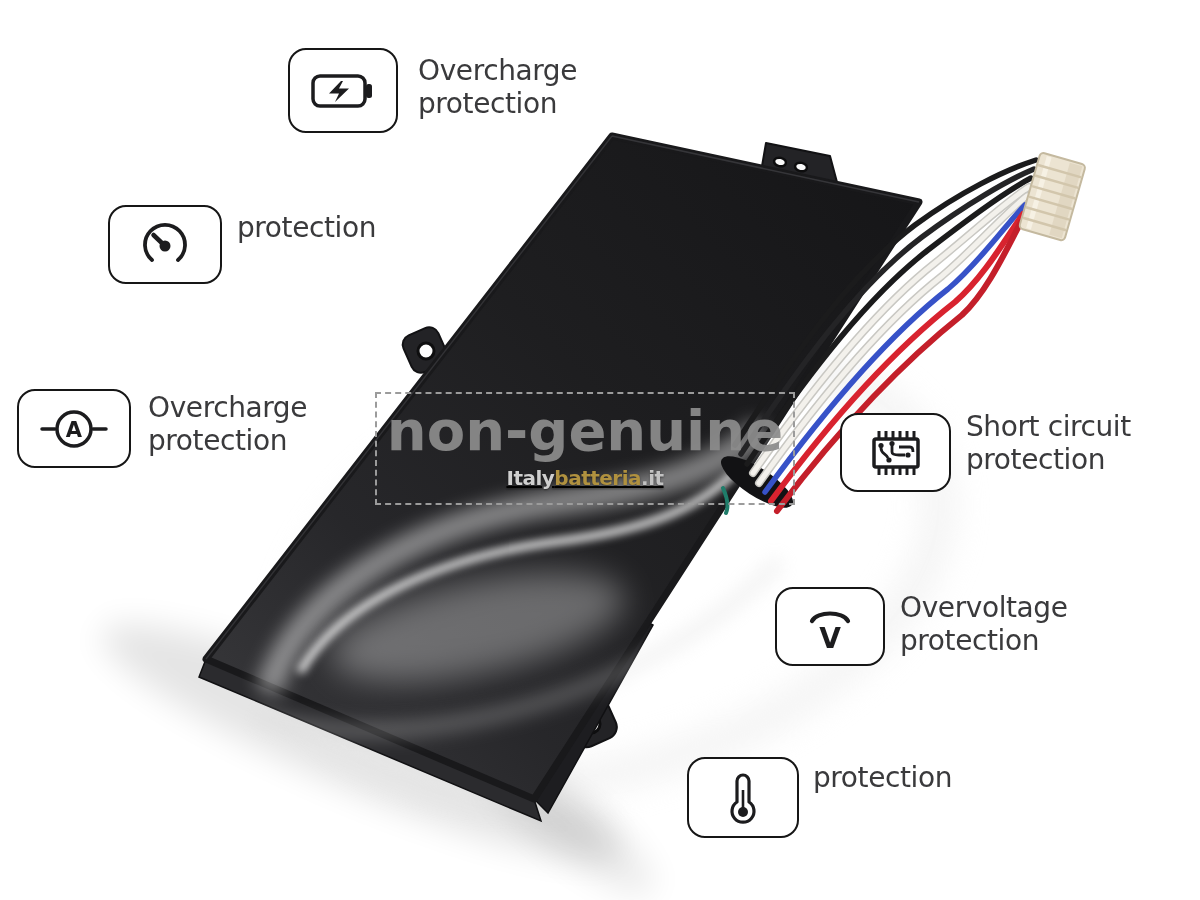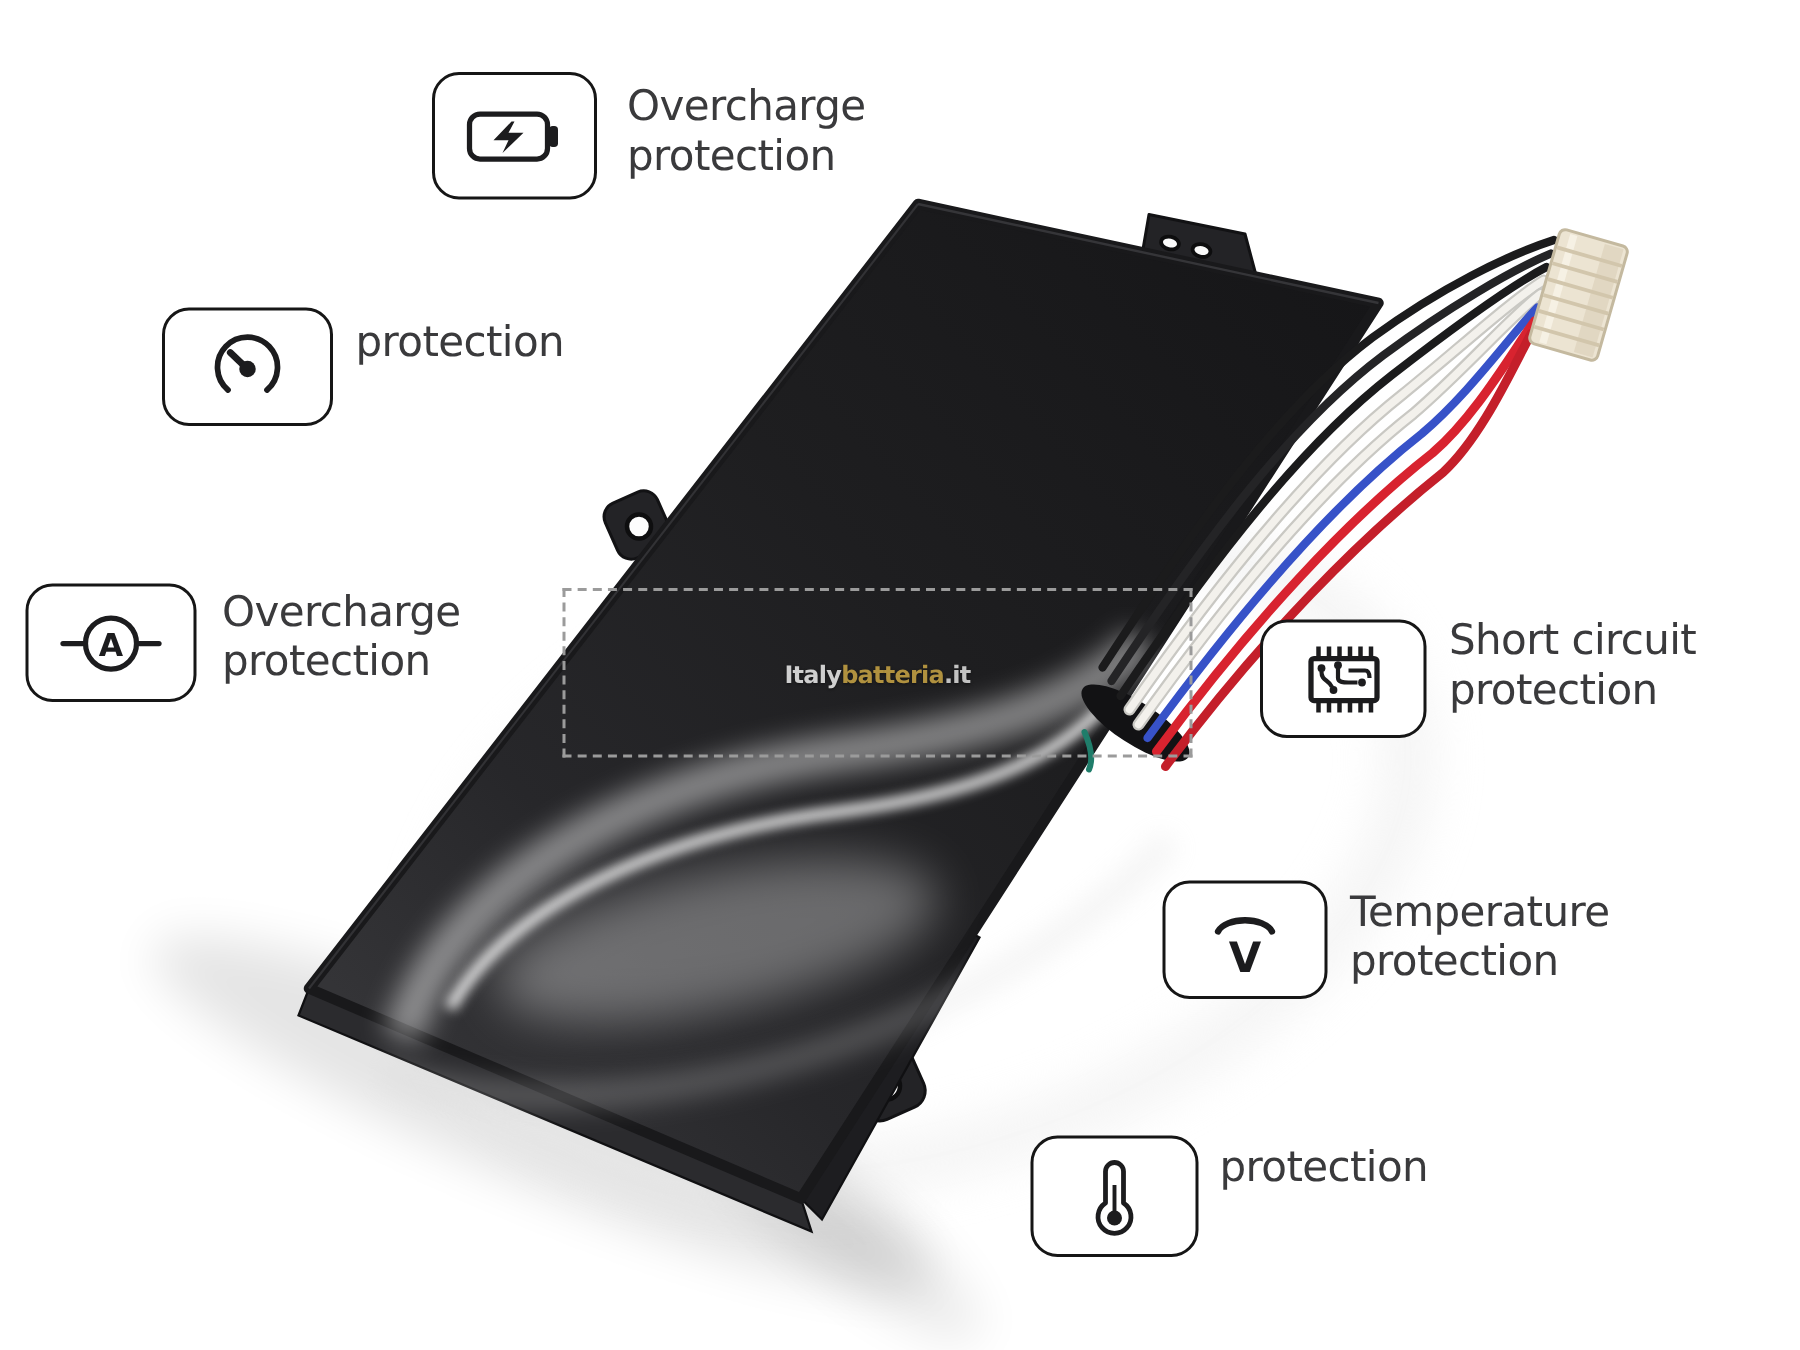--- a/index.html
+++ b/index.html
@@ -33,22 +33,22 @@
   .wm{
     position:absolute;left:375px;top:392px;width:420px;height:113px;
     border:2px dashed #9b9b9b;box-sizing:border-box;
     display:flex;flex-direction:column;align-items:center;justify-content:center;
   }
   .wm-title{
     font-size:56px;font-weight:bold;color:#8c8c8c;opacity:0.93;
     line-height:58px;letter-spacing:0px;margin-top:-2px;
   }
   .wm-brand{
-    font-size:16px;font-weight:bold;line-height:30px;margin-top:3px;
-    text-shadow:0 1px 2px rgba(0,0,0,0.45);letter-spacing:-0.5px;
+    font-size:20px;font-weight:bold;line-height:30px;margin-top:3px;
+    text-shadow:0 1px 2px rgba(0,0,0,0.45);letter-spacing:-0.5px;text-decoration:underline;
   }
   .wm-brand .b-prefix{color:#cfcfcf;}
   .wm-brand .b-gold{color:#b0913f;}
   .wm-brand .b-suffix{color:#c2c2c2;font-weight:bold;}
   .ico{display:block;}
 </style>
 </head>
 <body>
 
 <div id="stage">
@@ -139,20 +139,21 @@
         <line x1="1030" y1="181" x2="1075" y2="181"></line>
         <line x1="1030" y1="192" x2="1075" y2="192"></line>
         <line x1="1030" y1="203" x2="1075" y2="203"></line>
         <line x1="1030" y1="214" x2="1075" y2="214"></line>
         <line x1="1030" y1="225" x2="1075" y2="225"></line>
       </g>
     </g>
   </svg>
 
   <div class="wm">
+    <div class="wm-title">non-genuine</div>
     <div class="wm-brand">
       <span class="b-prefix">Italy</span><span class="b-gold">batteria</span><span class="b-suffix">.it</span>
     </div>
   </div>
 
   <div class="icon-box f1b">
     <svg class="ico" width="66" height="46" viewBox="0 0 66 46">
       <rect x="3" y="8" width="52" height="30" rx="7" fill="none" stroke="#1c1c1e" stroke-width="3.5"></rect>
       <rect x="56" y="16" width="6" height="14" rx="2.5" fill="#1c1c1e"></rect>
       <path d="M31,13 L19,25.5 L29,25.5 L25,34 L39,20.5 L29,20.5 L33,13 Z" fill="#1c1c1e"></path>
@@ -222,21 +223,21 @@
     <div>protection</div>
   </div>
 
   <div class="icon-box f5b">
     <svg class="ico" width="56" height="56" viewBox="0 0 56 56">
       <path d="M10,22 C15,12 41,12 46,22" fill="none" stroke="#1c1c1e" stroke-width="4.2" stroke-linecap="round"></path>
       <text x="28" y="49" text-anchor="middle" font-family="DejaVu Sans, sans-serif" font-size="28" font-weight="bold" fill="#1c1c1e">V</text>
     </svg>
   </div>
   <div class="callout-text f5t">
-    <div>Temperature</div>
+    <div>Overvoltage</div>
     <div>protection</div>
   </div>
 
   <div class="icon-box f6b">
     <svg class="ico" width="56" height="60" viewBox="0 0 56 60">
       <path d="M22,13 a6,6 0 0 1 12,0 L34,34 a11,11 0 1 1 -12,0 Z" fill="none" stroke="#1c1c1e" stroke-width="3.2" stroke-linejoin="round"></path>
       <line x1="28" y1="22" x2="28" y2="40" stroke="#1c1c1e" stroke-width="2.6"></line>
       <circle cx="28" cy="44" r="5" fill="#1c1c1e"></circle>
     </svg>
   </div>

